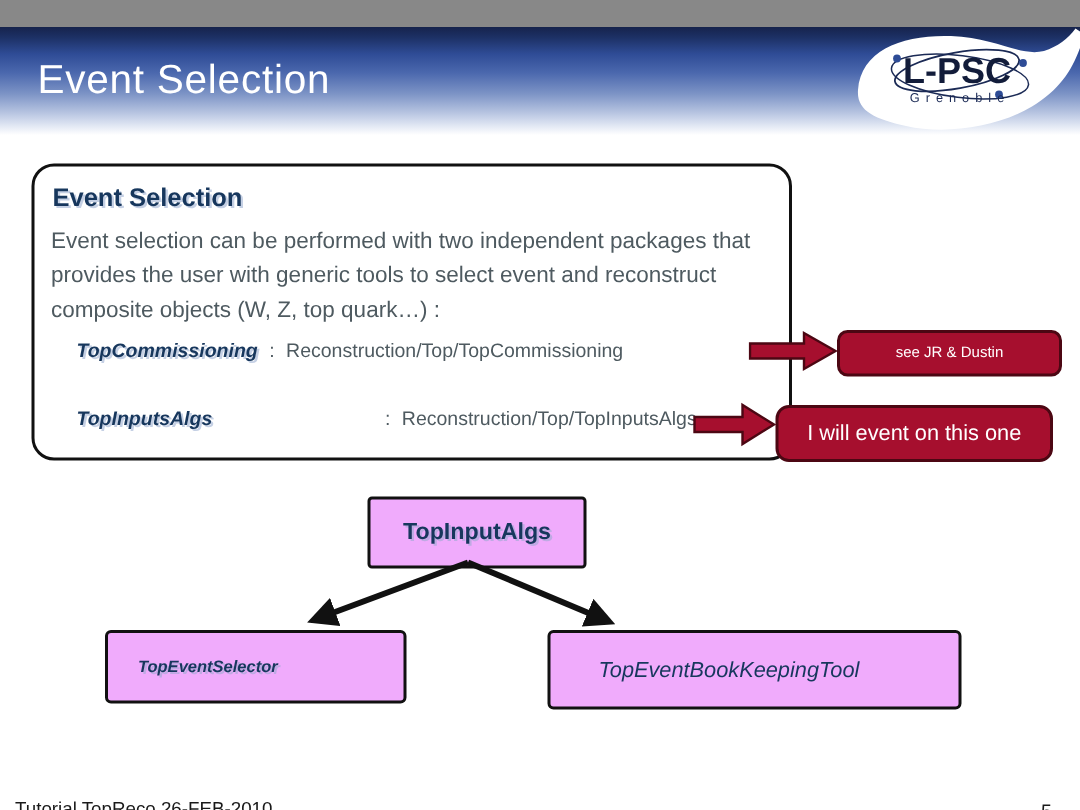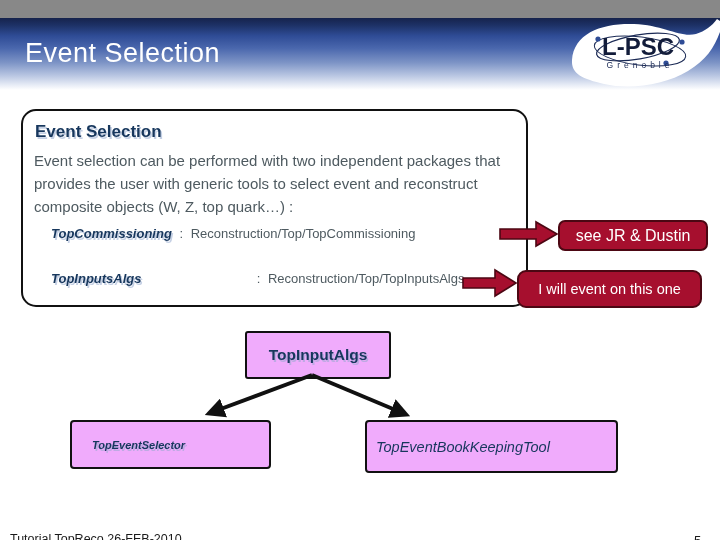--- a/index.html
+++ b/index.html
@@ -23,35 +23,35 @@
   .pkg-row{position:absolute;left:28px;font-size:13px;color:#4e5a60;white-space:nowrap;}
   .pkg-row.row1{top:115px;}
   .pkg-row.row2{top:160px;}
   .pkg-name{font-weight:bold;font-style:italic;color:#17375d;
     text-shadow:1.5px 1.5px 0 rgba(150,170,205,0.55);}
   .pkg-name.fixed{display:inline-block;width:198px;}
   .pkg-sep{color:#4e5a60;margin:0 4px;}
 
   
   .note-box{position:absolute;background:#a60f2e;border:2px solid #4c0713;color:#ffffff;
-    display:flex;align-items:center;justify-content:center;font-size:16px;}
+    display:flex;align-items:center;justify-content:center;font-size:10px;}
   .note-1{left:558px;top:202px;width:146px;height:27px;border-radius:7px;}
   .note-2{left:517px;top:252px;width:181px;height:34px;border-radius:9px;font-size:14.5px;}
   .red-arrow{position:absolute;}
   .red-arrow-1{left:499px;top:202px;}
   .red-arrow-2{left:462px;top:250px;}
 
   
   .diag-box{position:absolute;background:#f0abfc;border:2px solid #111111;color:#17375d;
     display:flex;align-items:center;}
   .diag-root{left:245px;top:313px;width:142px;height:44px;border-radius:3px;justify-content:center;
     font-size:15.5px;font-weight:bold;text-shadow:1.5px 1.5px 0 rgba(150,170,205,0.55);}
   .diag-left{left:70px;top:402px;width:177px;height:45px;border-radius:4px;padding-left:20px;
     font-size:11px;font-weight:bold;font-style:italic;text-shadow:1.5px 1.5px 0 rgba(150,170,205,0.55);}
-  .diag-right{left:365px;top:402px;width:240px;height:49px;border-radius:4px;padding-left:9px;
+  .diag-right{left:365px;top:402px;width:240px;height:49px;border-radius:4px;padding-left:32px;
     font-size:14.5px;font-style:italic;}
   .connectors{position:absolute;left:190px;top:348px;}
 
   
   .footer-text{position:absolute;left:10px;top:514px;font-size:12.5px;color:#1a1a1a;}
   .page-number{position:absolute;left:694px;top:515px;font-size:13px;color:#1a1a1a;}
 </style>
 </head>
 <body>
 

